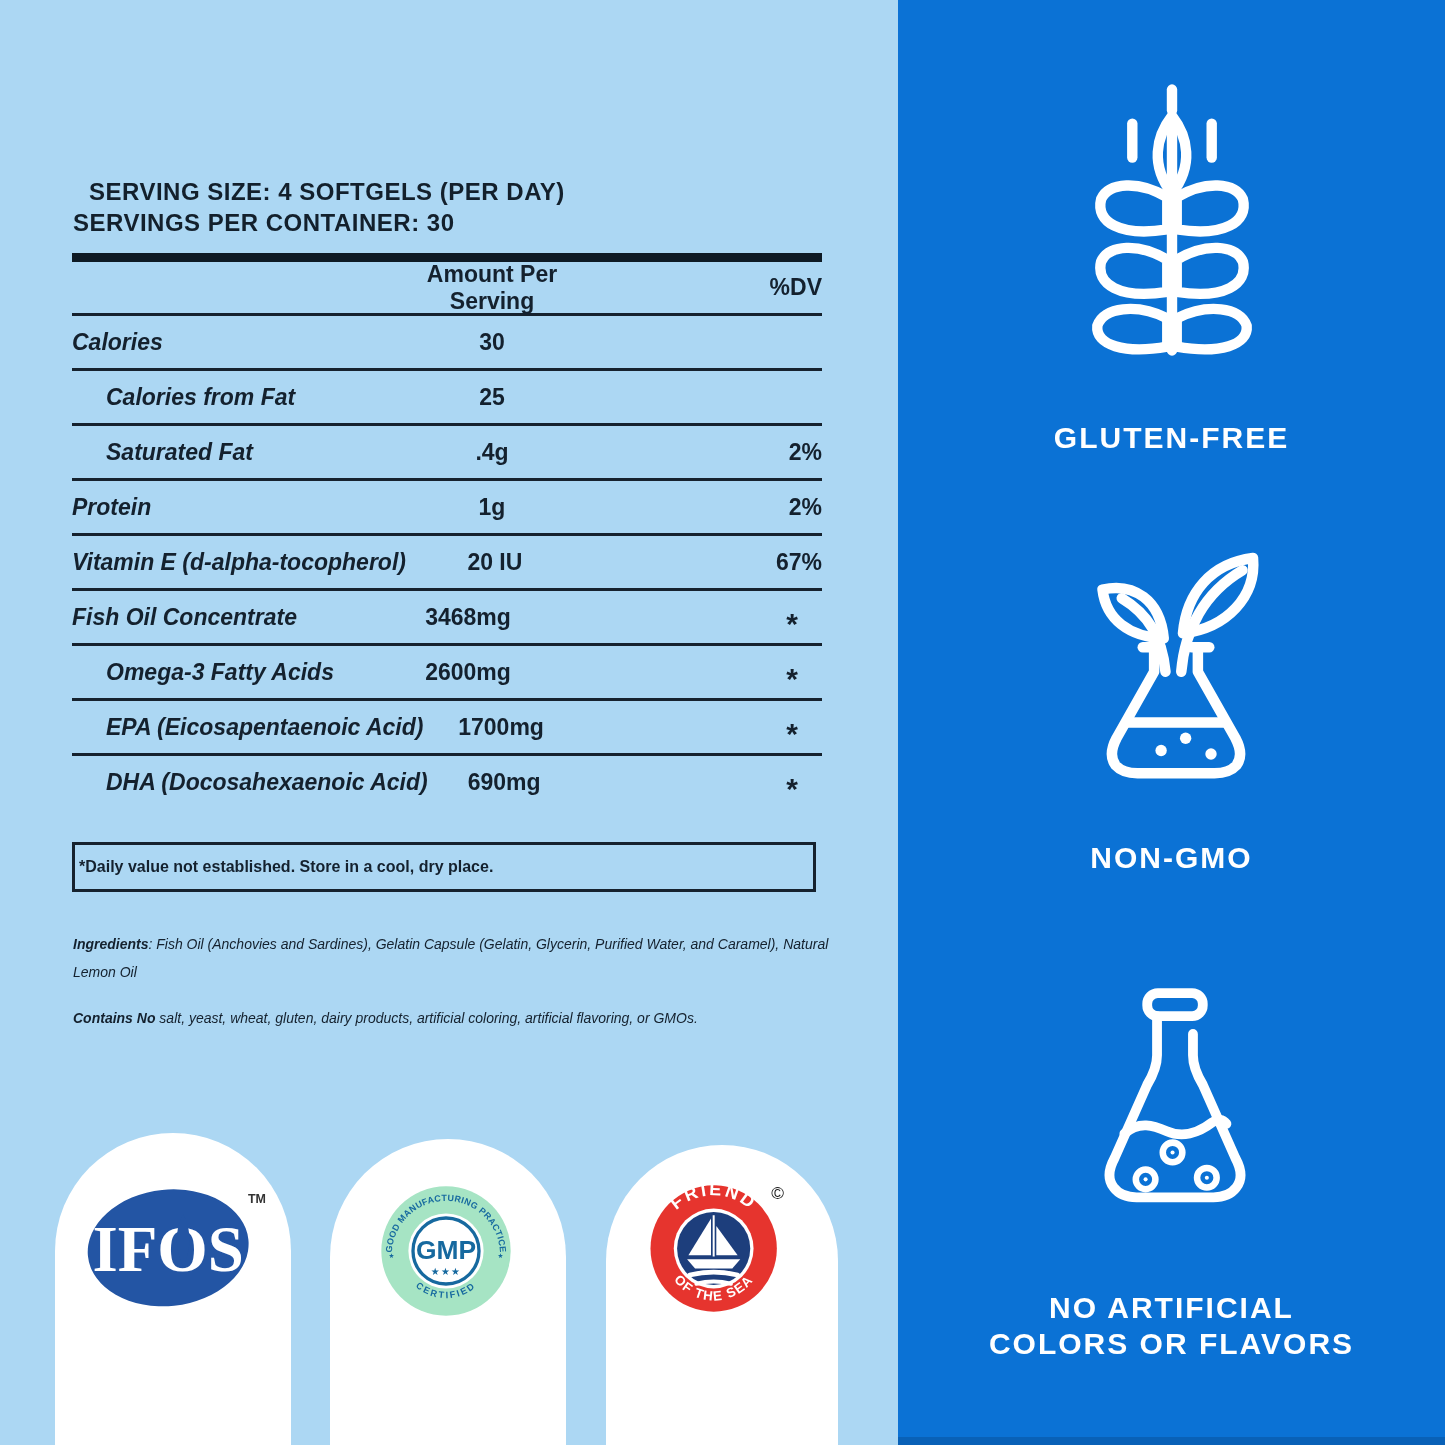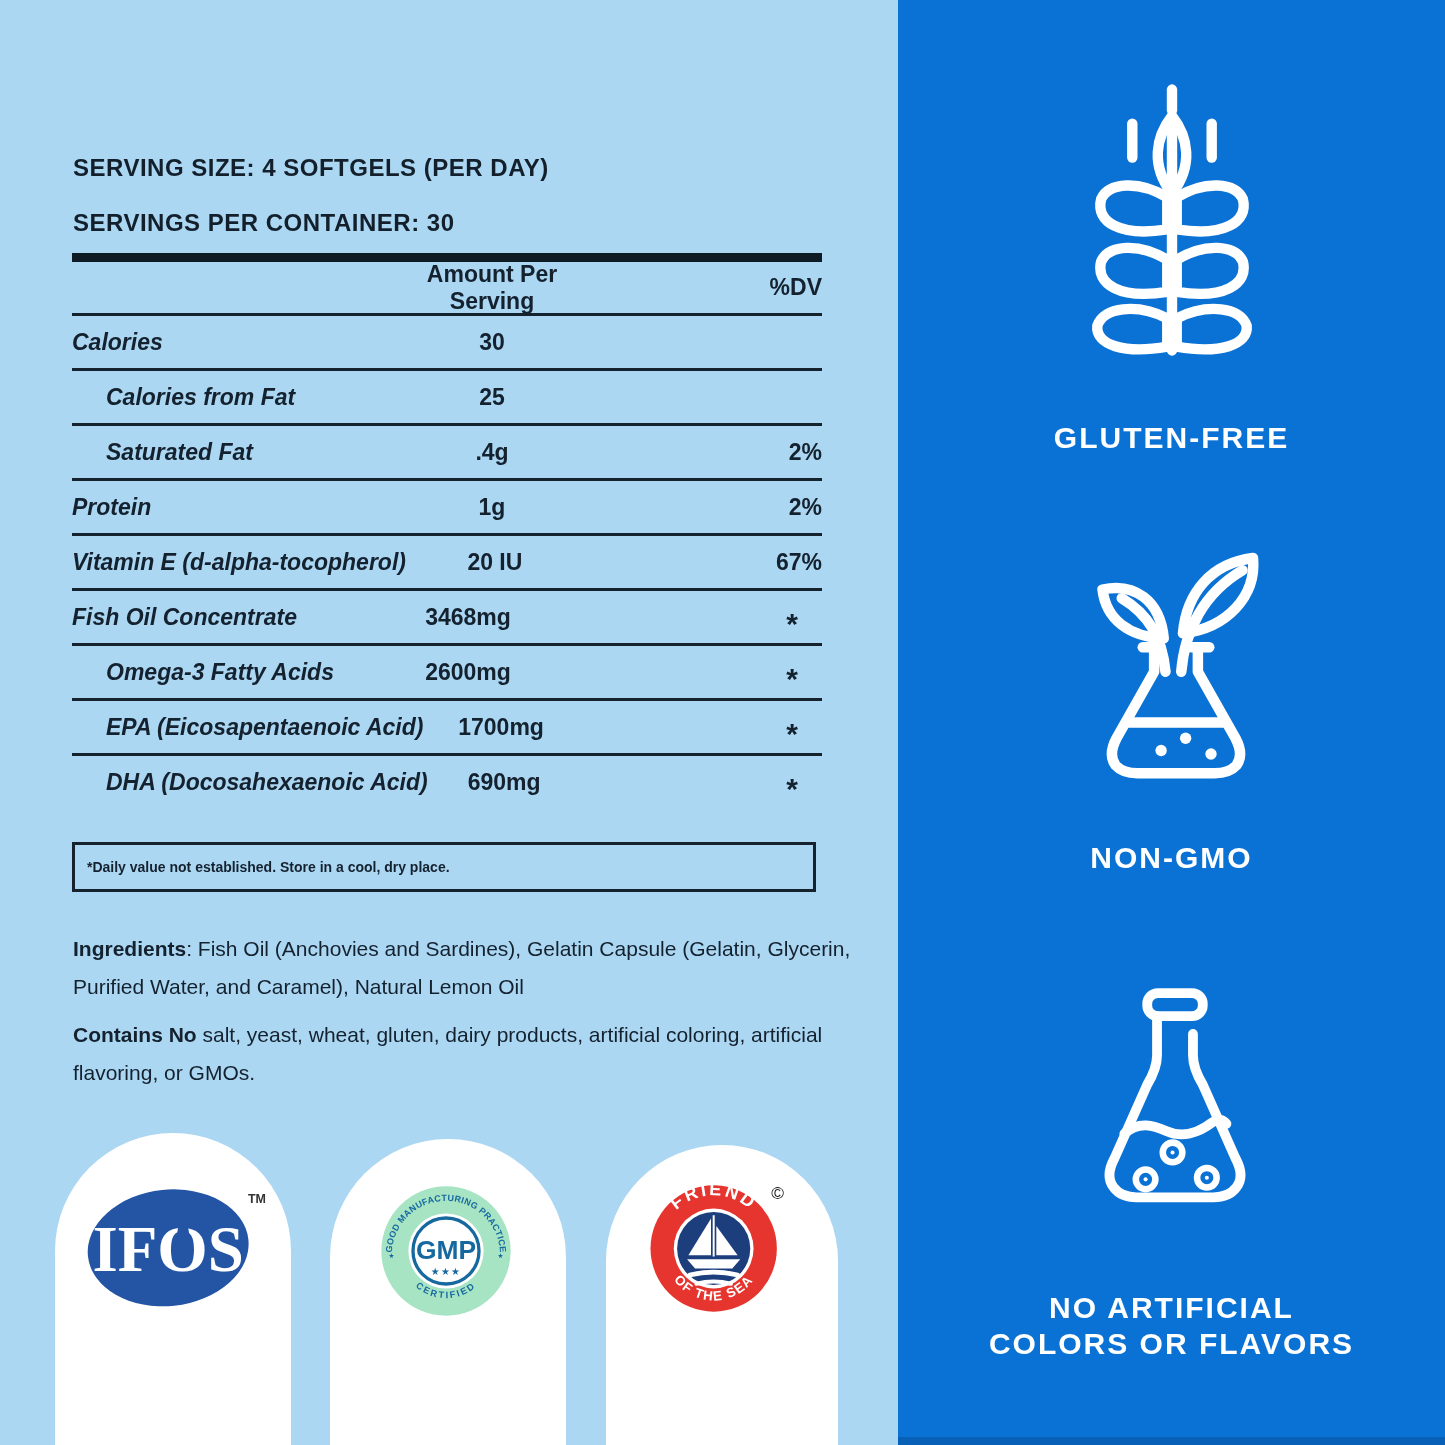--- a/index.html
+++ b/index.html
@@ -3,42 +3,42 @@
 <meta charset="utf-8">
 <style>
   html,body{margin:0;padding:0;}
   body{width:1445px;height:1445px;position:relative;overflow:hidden;
        font-family:"Liberation Sans",sans-serif;background:#ACD7F3;}
   .abs{position:absolute;}
   
   #left-panel{left:0;top:0;width:898px;height:1445px;background:#ACD7F3;}
   #title{left:73px;top:112px;font-size:39px;font-weight:800;letter-spacing:2px;color:#13202C;}
   .serving-line{left:73px;font-size:24px;font-weight:700;letter-spacing:.5px;color:#13202C;}
-  #serving-size{top:154px;}
+  #serving-size{top:178px;margin-left:16px;}
   #servings-container{top:209px;}
   
   #facts{left:72px;top:253px;width:750px;color:#14212E;}
   #facts-topbar{height:9px;background:#0E1A24;}
   #facts-header{display:flex;align-items:center;height:51px;font-size:23px;font-weight:700;}
   .frow{display:flex;align-items:center;height:52px;border-top:3px solid #16222E;font-size:23px;font-weight:600;}
   .c-label{flex:1;white-space:nowrap;font-style:italic;}
   .frow.b .c-label{font-weight:700;}
   .frow.sub .c-label{padding-left:34px;}
   .c-amt{width:180px;text-align:center;margin-right:88px;}
   .c-dv{width:152px;text-align:right;font-weight:700;}
   .c-dv.star{font-size:30px;font-weight:700;line-height:0;position:relative;top:7px;padding-right:24px;}
   #facts-header .c-amt{font-weight:700;}
   
   #footnote-box{left:72px;top:842px;width:744px;height:50px;border:3px solid #16222E;
-      display:flex;align-items:center;padding-left:12px;box-sizing:border-box;
-      font-size:14px;font-weight:600;color:#14212E;}
-  .para{left:73px;width:778px;font-size:21px;line-height:38px;color:#14212E;font-weight:500;}
+      display:flex;align-items:center;padding-left:4px;box-sizing:border-box;
+      font-size:16px;font-weight:600;color:#14212E;}
+  .para{left:73px;width:778px;font-size:14px;line-height:28px;color:#14212E;font-weight:500;font-style:italic;}
   .para b{font-weight:800;}
   #ingredients{top:930px;}
-  #contains{top:1004px;margin-top:12px;}
+  #contains{top:1004px;}
   
   .pill{background:#FFFFFF;border-radius:118px 118px 0 0;}
   #pill-1{left:55px;top:1133px;width:236px;height:312px;}
   #pill-2{left:330px;top:1139px;width:236px;height:306px;}
   #pill-3{left:606px;top:1145px;width:232px;height:300px;}
   
   #right-panel{left:898px;top:0;width:547px;height:1445px;background:#0B72D5;}
   .caption{left:898px;width:547px;text-align:center;color:#FFFFFF;font-size:30px;
            font-weight:800;letter-spacing:2px;line-height:36px;}
   #cap-1{top:396px;margin-top:24px;} #cap-2{top:840px;} #cap-3{top:1290px;}

